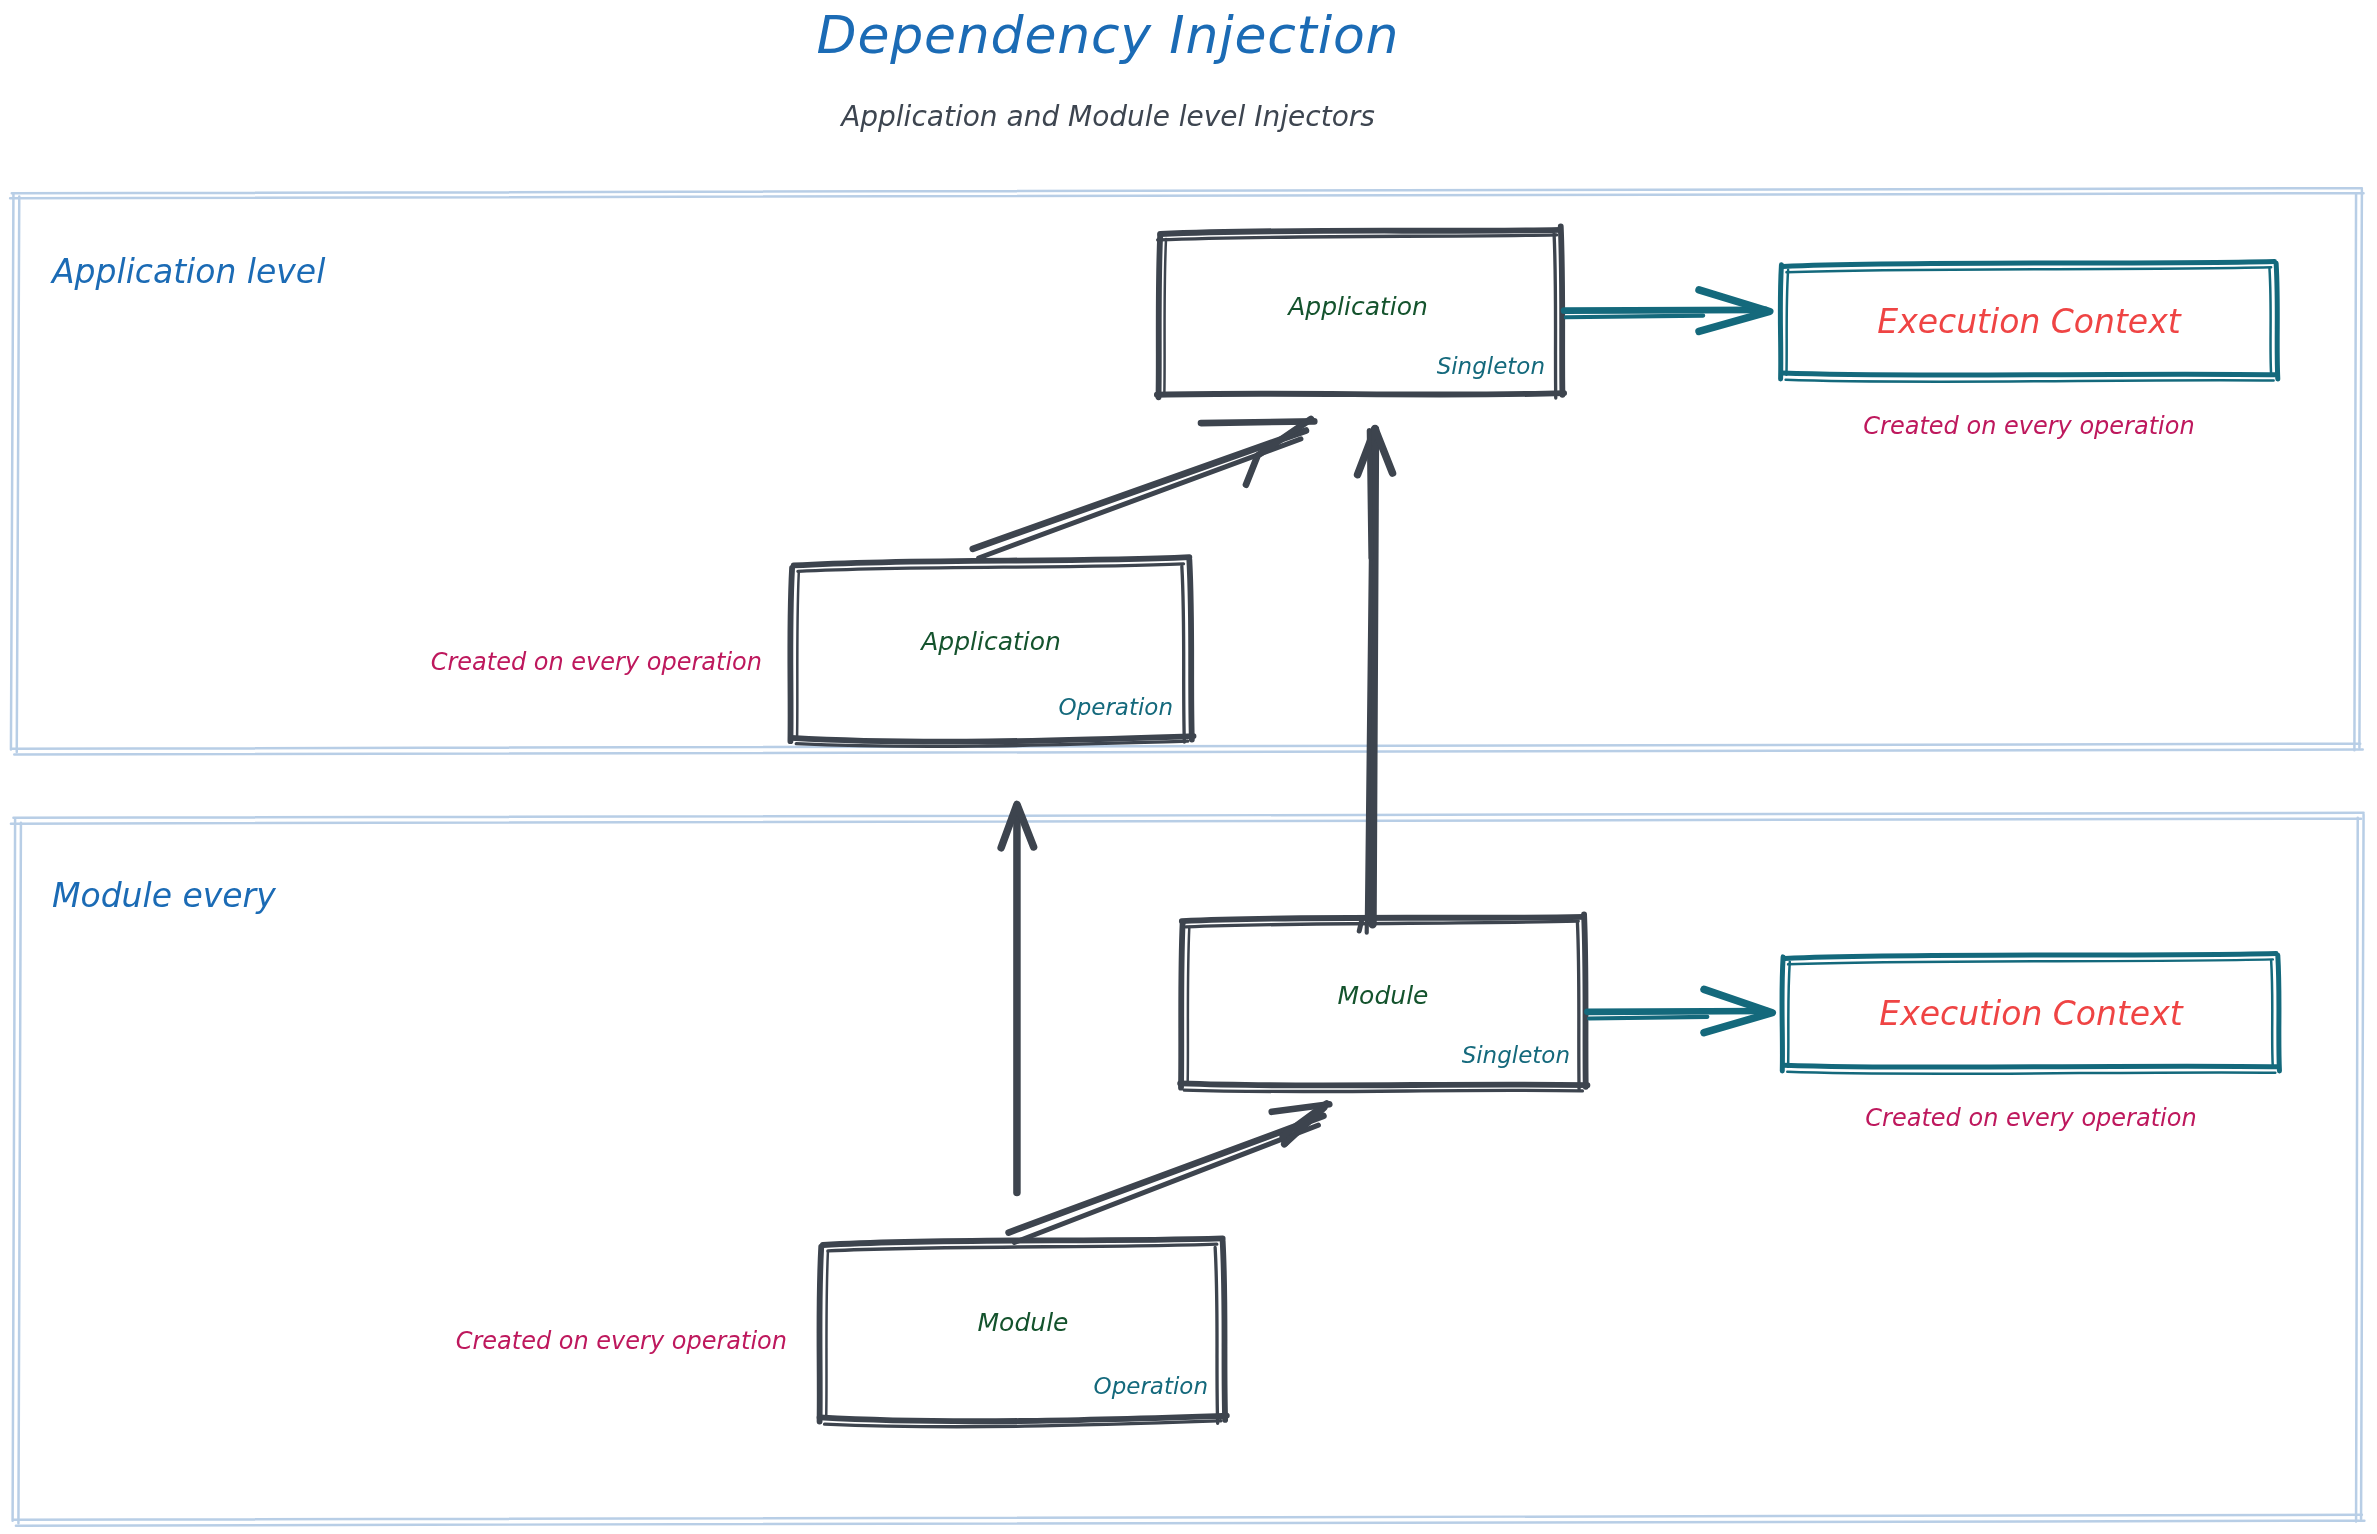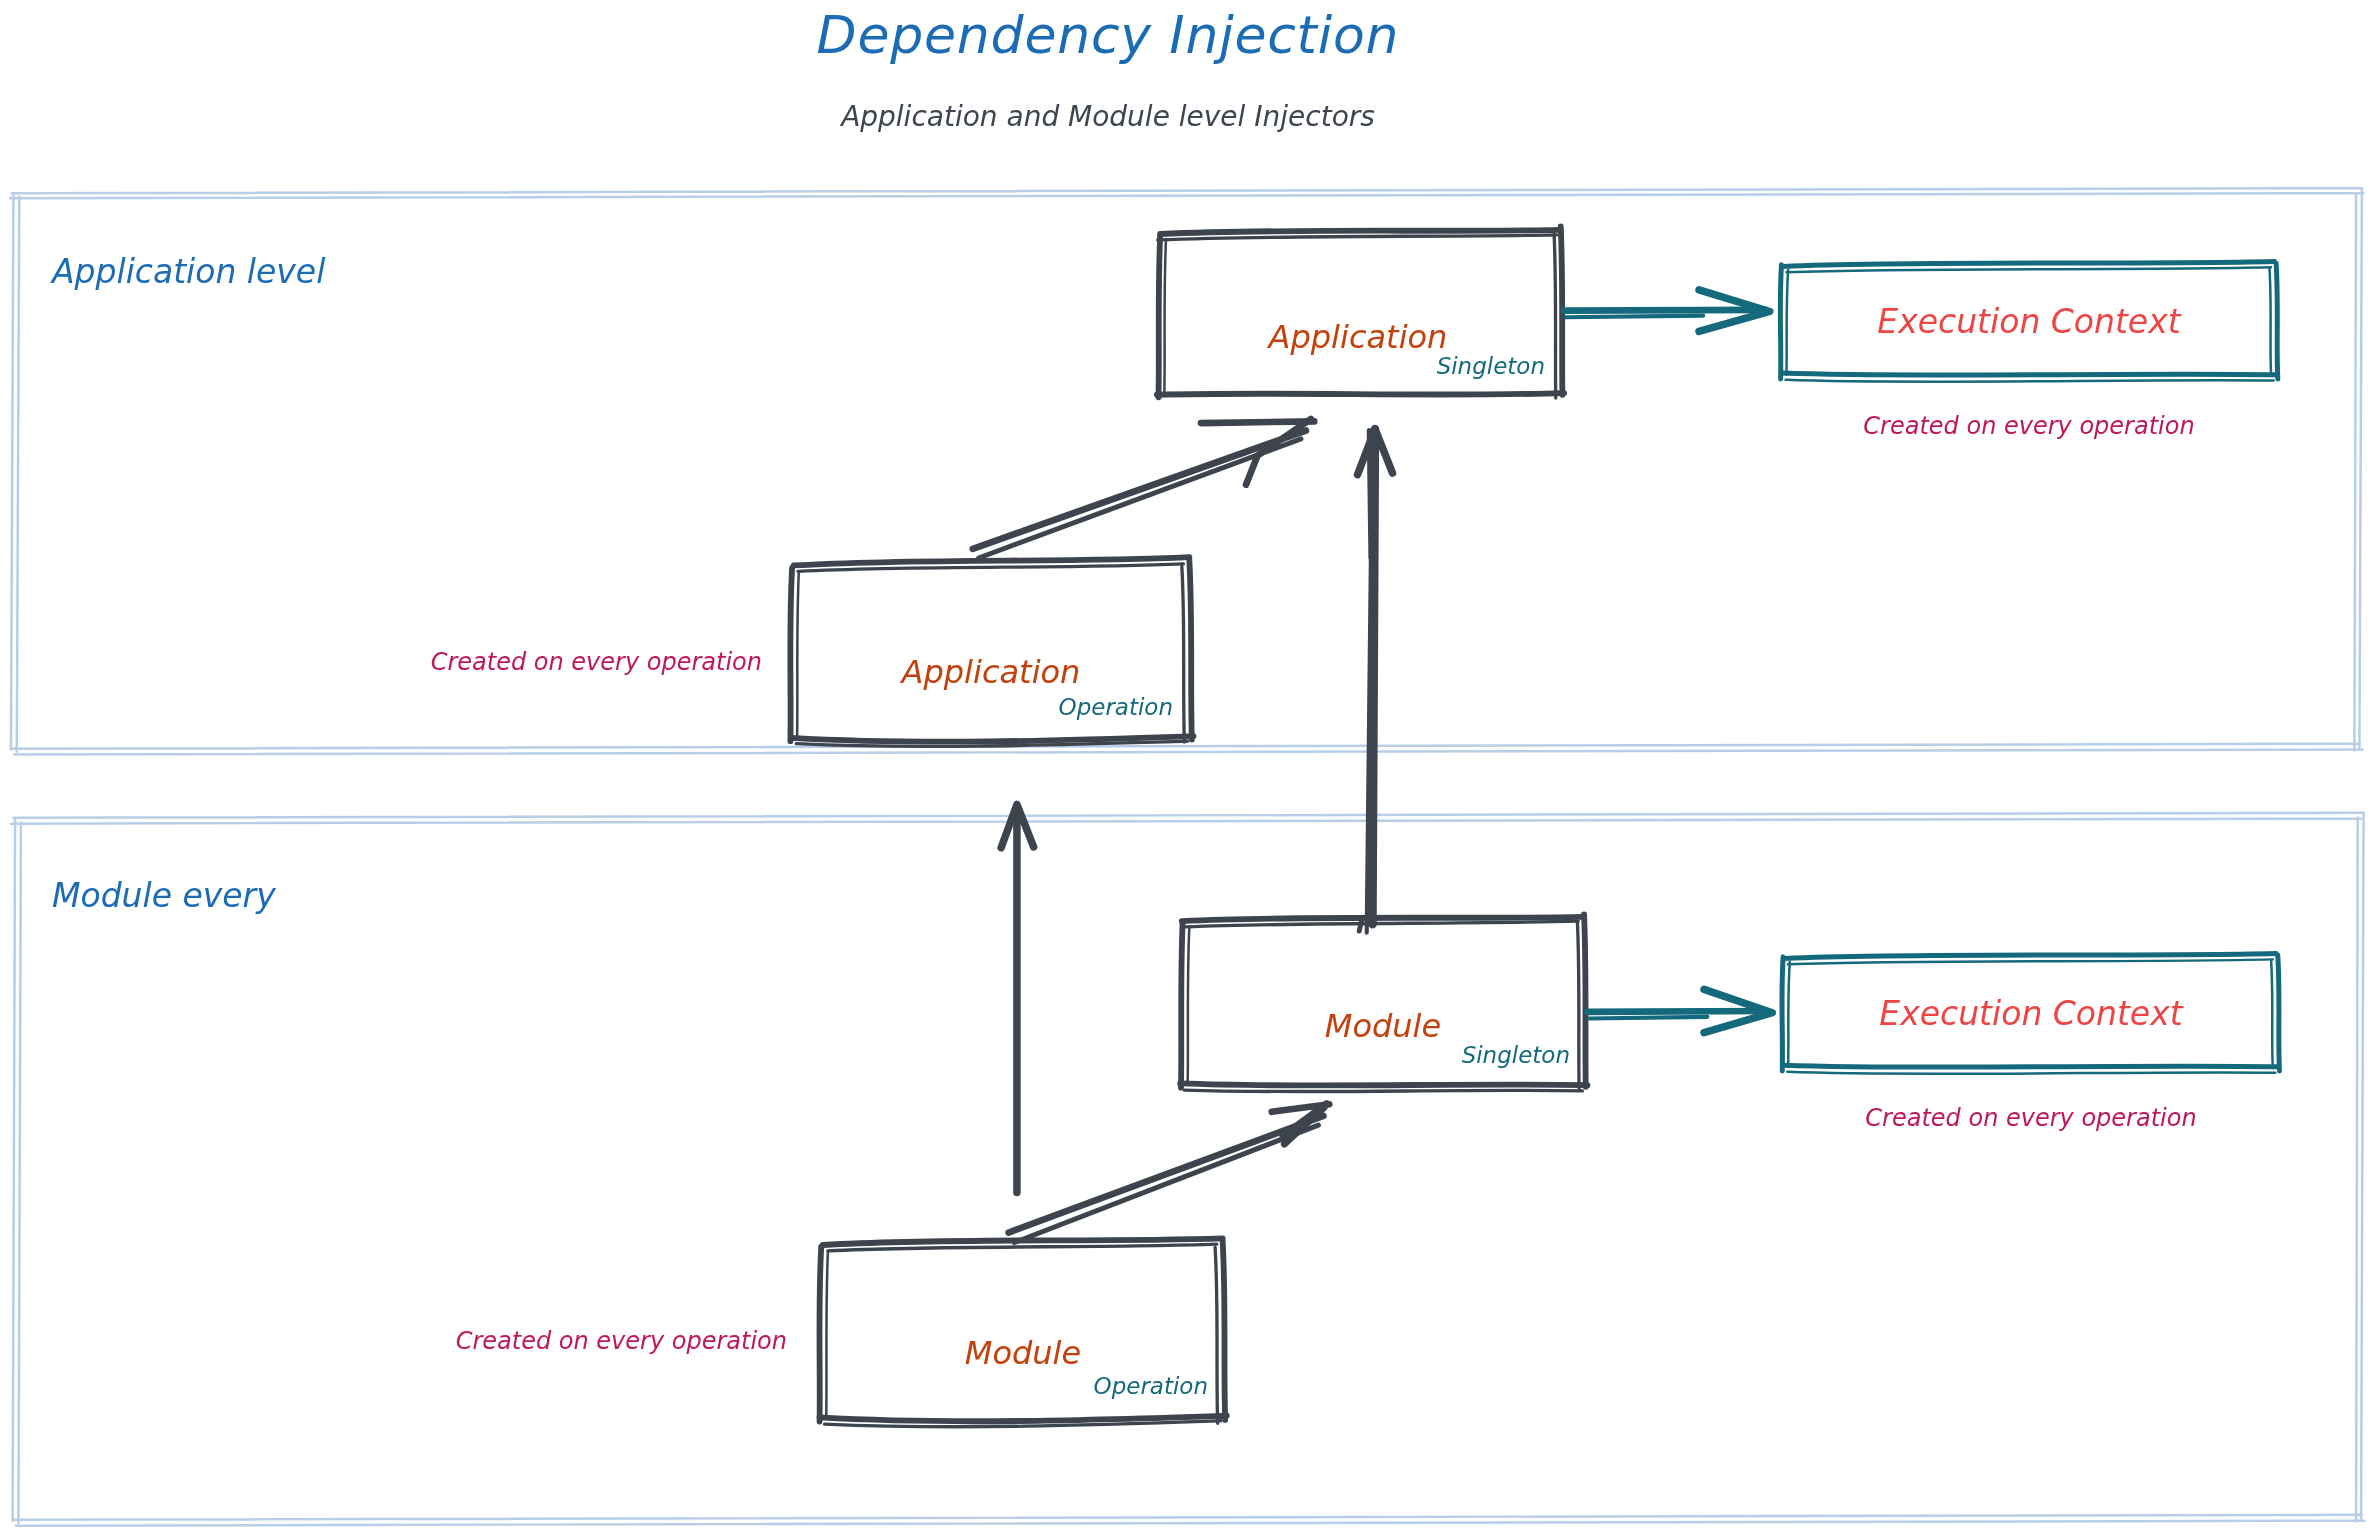--- a/index.html
+++ b/index.html
@@ -44,24 +44,23 @@
     color: #3d4550;
     font-style: italic;
   }
   .zone-label {
     font-size: 33px;
     color: #1b6bb5;
     font-style: italic;
     margin-top: 10px;
   }
   .box-title {
-    font-size: 32px;
-    color: #c2410c;
-    font-style: italic;
-    margin-top: 26px;
+    font-size: 25px;
+    color: #14532d;
+    font-style: italic;
   }
   .box-sub {
     font-size: 23px;
     color: #14697c;
     font-style: italic;
   }
   .ctx-title {
     font-size: 33px;
     color: #ef4444;
     font-style: italic;

